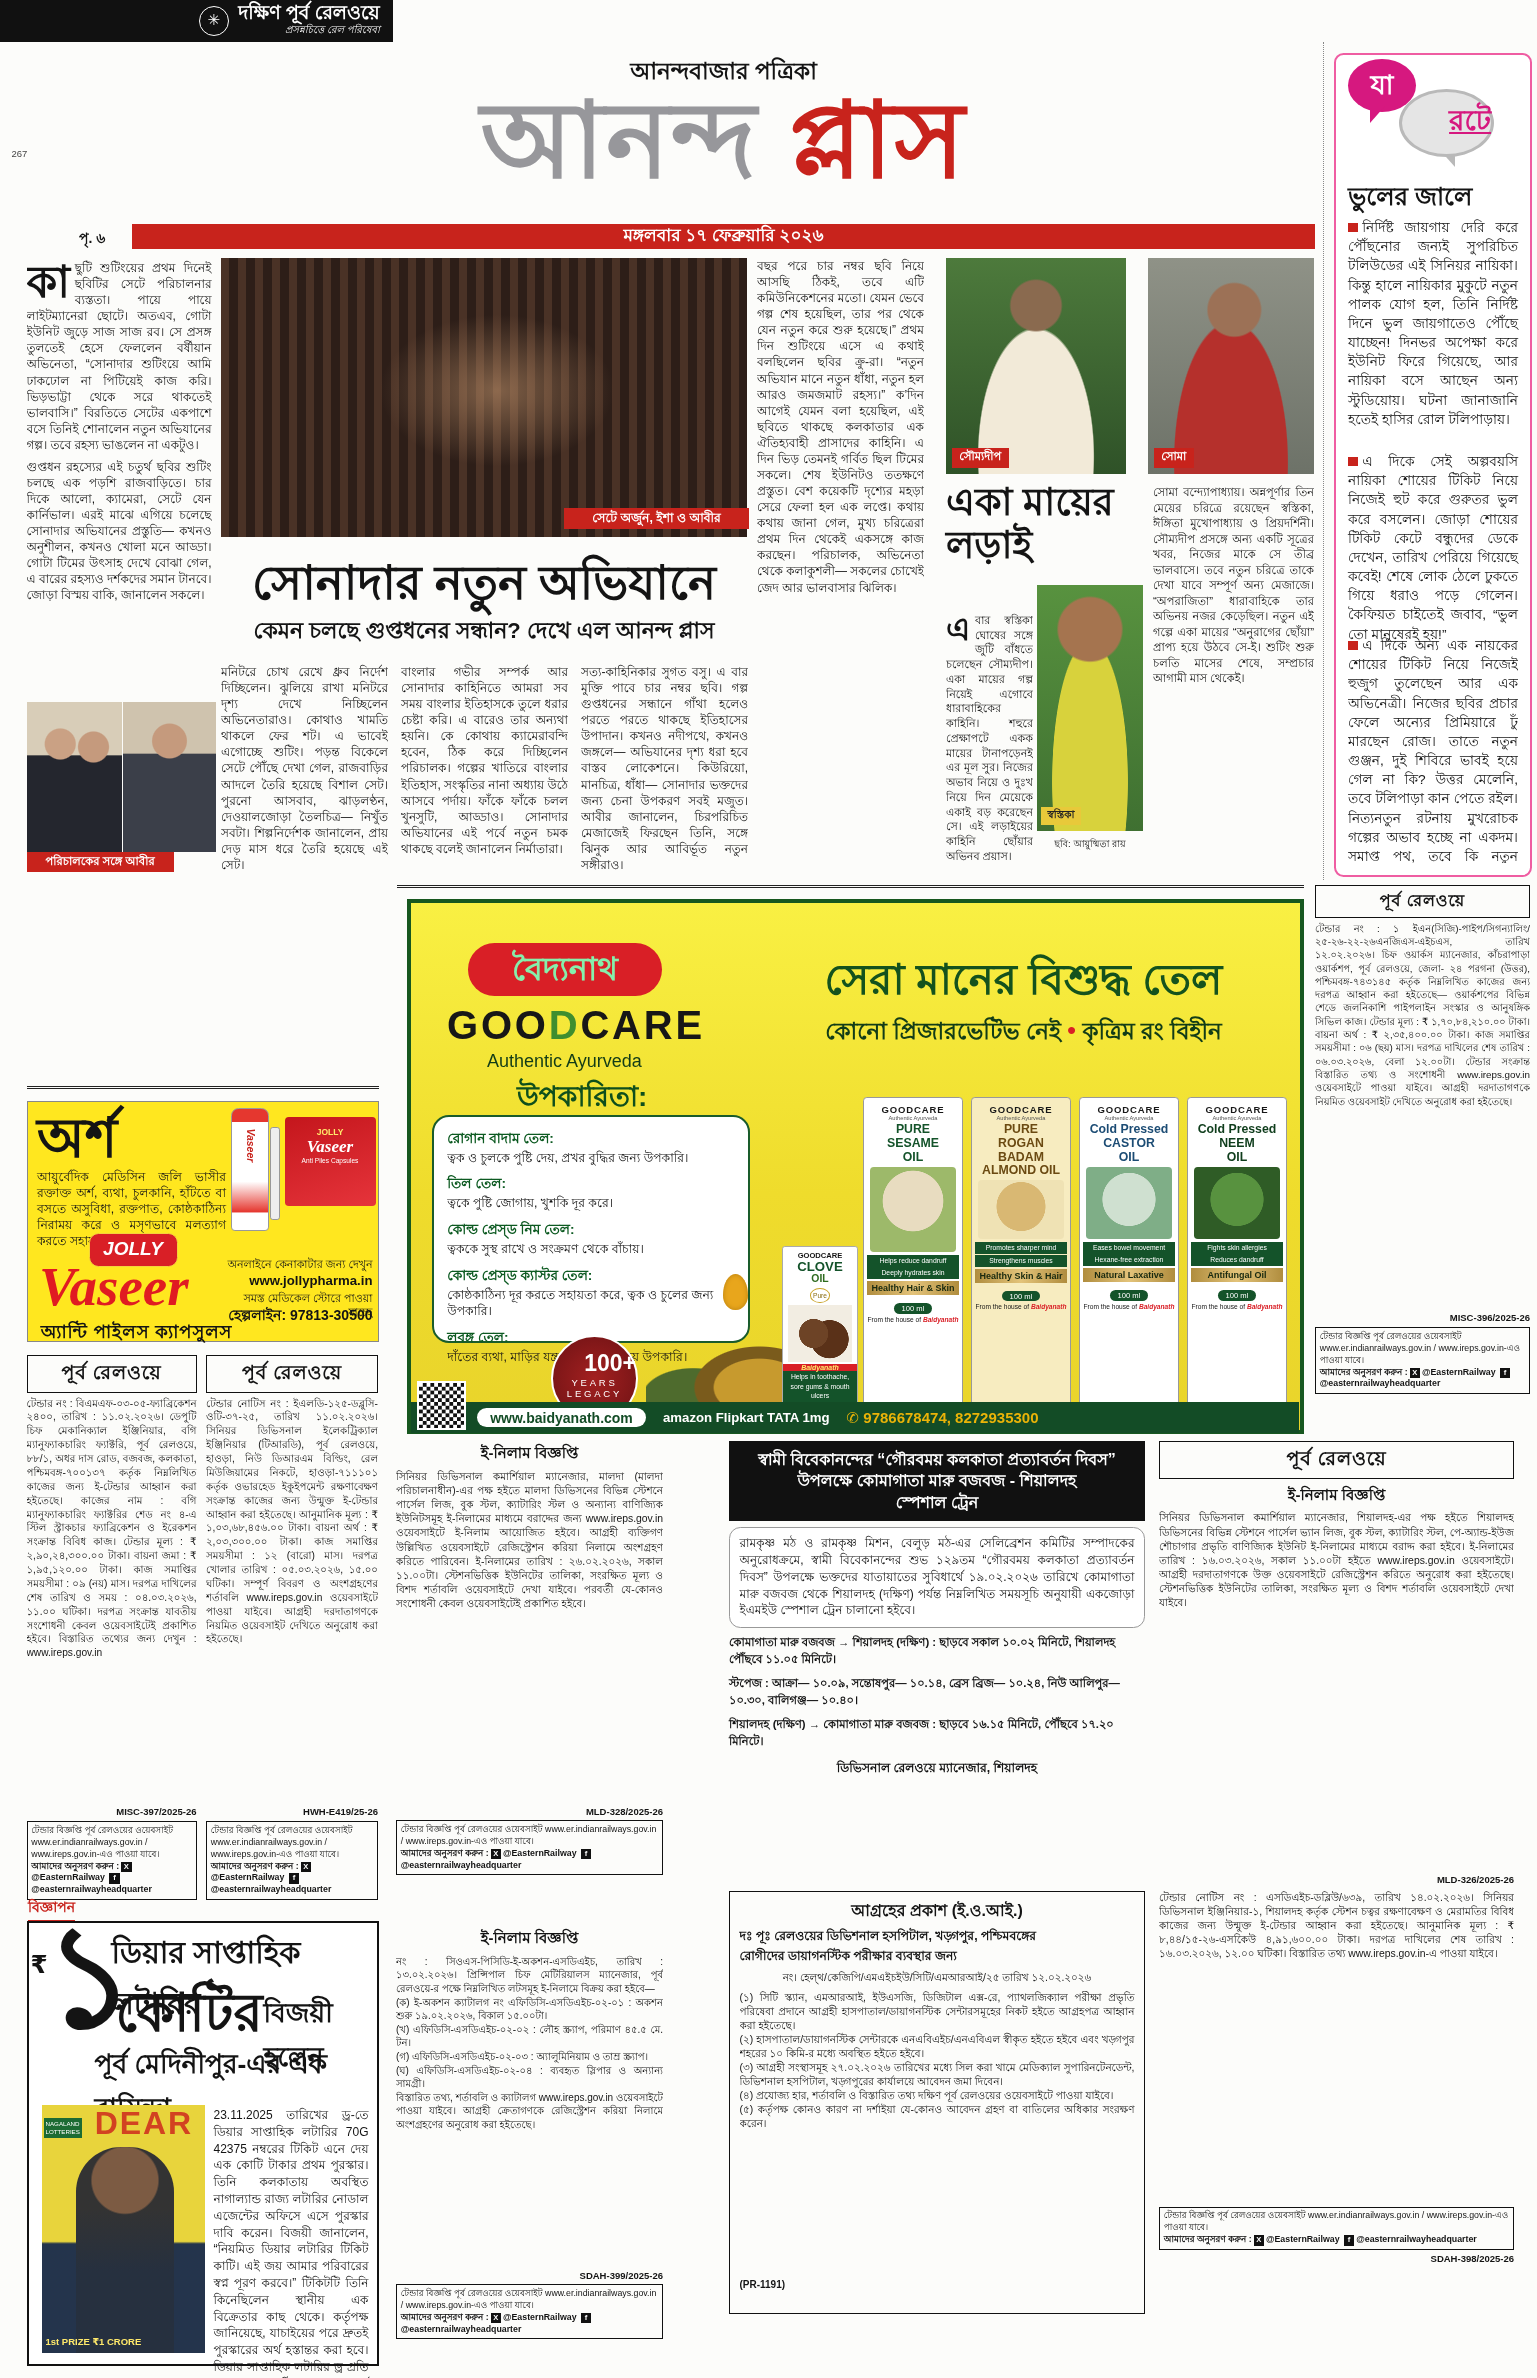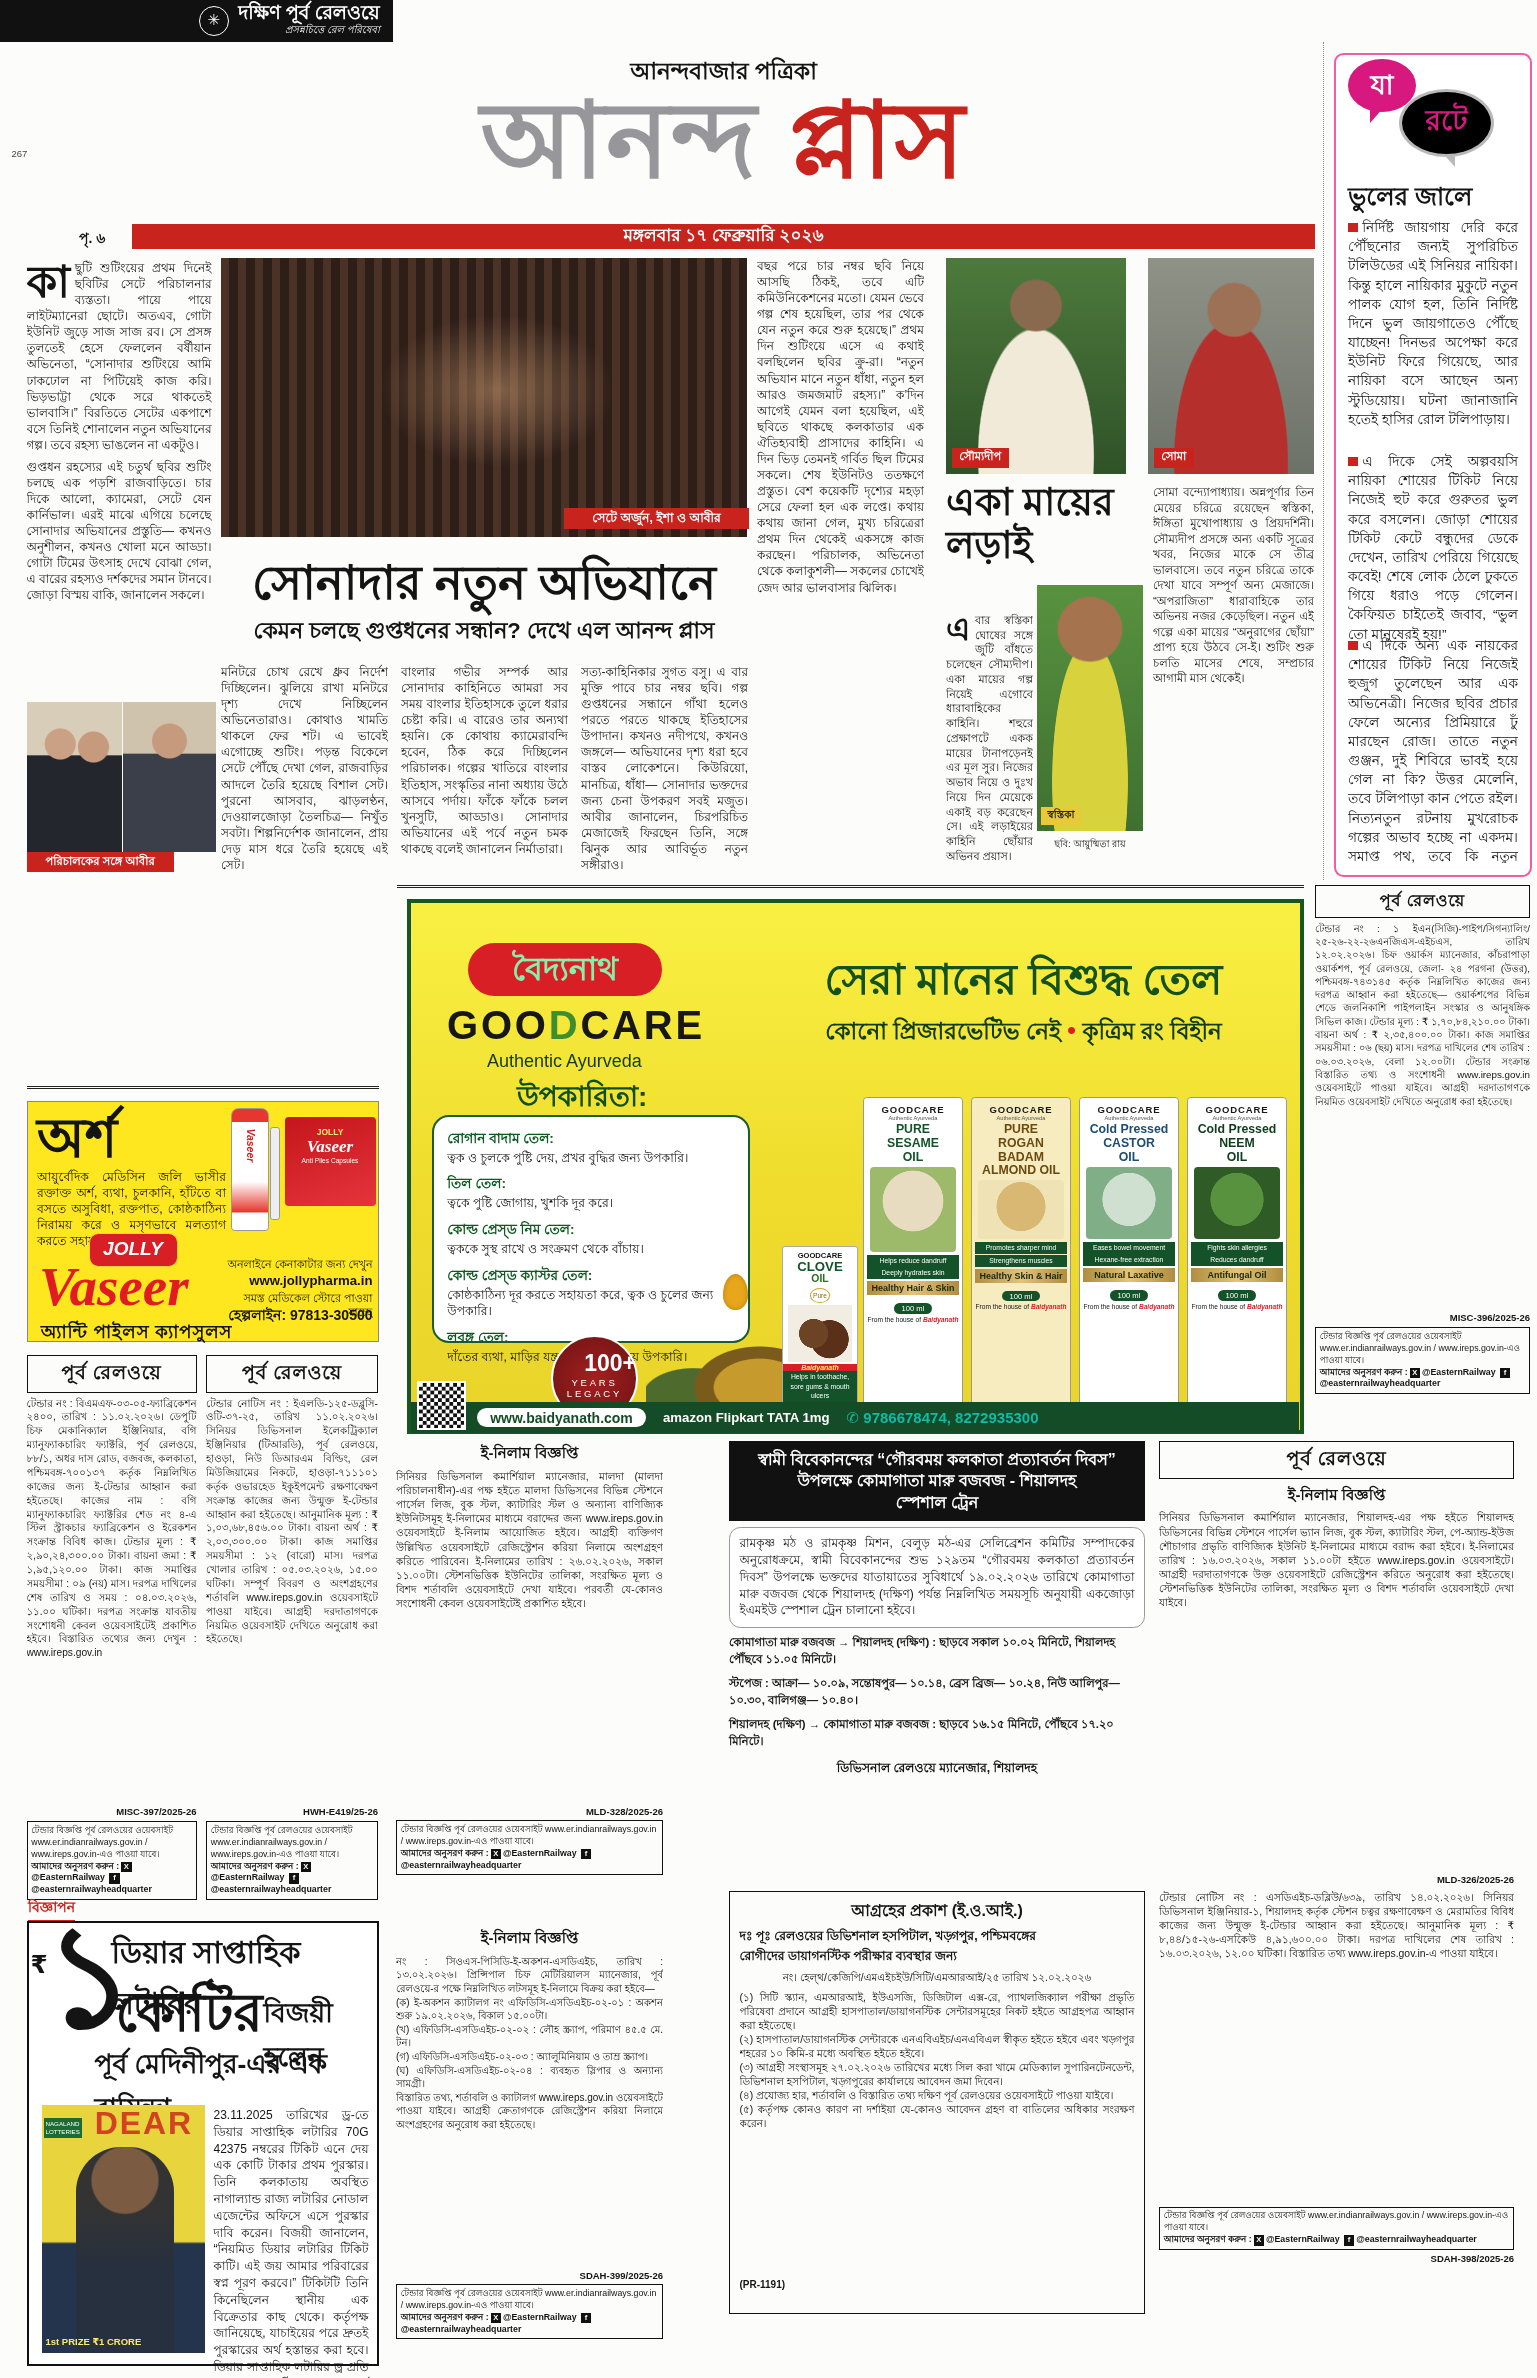--- a/index.html
+++ b/index.html
@@ -32,22 +32,22 @@
   #subhead{left:221px;top:613px;width:526px;font-size:22px;font-weight:bold;text-align:center;}
   
   .label-red{position:absolute;left:5.7px;bottom:5.7px;background:#c8231c;color:#fff;font-size:11.4px;font-weight:bold;padding:0.9px 7.6px;}
   #mother-head{left:946px;top:481px;width:203px;font-size:38px;line-height:1.12;font-weight:bold;}
   
   #gossip-dots{left:1323px;top:42px;height:838px;border-left:1.9px dotted #888;}
   #gossip-box{left:1334px;top:53px;width:194px;height:820px;border:2.8px solid #ef5da2;border-radius:9.5px;background:#fff;}
   .bub1{left:1348px;top:59px;width:68px;height:53px;background:#d6187f;border-radius:50%;
         color:#fff;font-size:26.5px;font-weight:bold;text-align:center;line-height:53px;z-index:3;}
   .bub1tail{left:1370px;top:106px;width:0;height:0;border-left:15px solid #d6187f;border-bottom:17px solid transparent;z-index:3;}
-  .bub2{left:1399px;top:89px;width:89px;height:62px;background:#000000;border:3.8px solid #b9b9b9;border-radius:50%;
-        color:#d6187f;font-size:28px;font-weight:bold;text-align:center;line-height:57px;z-index:2;}
+  .bub2{left:1399px;top:89px;width:89px;height:62px;background:#e5e5e5;border:3.8px solid #b9b9b9;border-radius:50%;
+        color:#d6187f;font-size:28px;font-weight:bold;text-align:right;line-height:57px;z-index:2;text-decoration:underline;}
   .bub2tail{left:1438px;top:148px;width:0;height:0;border-right:17px solid #b9b9b9;border-bottom:19px solid transparent;z-index:1;}
   #gossip-title{left:1348px;top:178px;font-size:24.6px;font-weight:bold;}
   .gpara{width:170px;font-size:13.7px;line-height:1.4;text-align:justify;}
   .sq{display:inline-block;width:9.5px;height:9.5px;background:#c8231c;margin-right:4.7px;}
   
   .rule-dbl{border-top:3.8px double #222;}
   
   #bn-ad{left:407px;top:899px;width:897px;height:535px;border:4.7px solid #17571f;box-sizing:border-box;
          background:linear-gradient(180deg,#f9f043 0%,#efdc2c 55%,#e9d42b 100%);}
   #bn-ad .logo-pill{left:57px;top:40px;width:194px;height:53px;background:#d91f26;border-radius:28px;
@@ -96,21 +96,21 @@
   #clove-box .cb{font-size:7.6px;font-weight:bold;margin-top:3.8px;}
   #clove-box .cn{font-size:13.2px;font-weight:bold;color:#14532a;line-height:1;}
   #clove-box .co{font-size:10.4px;font-weight:bold;color:#2e6b1f;}
   #clove-box .pure{display:inline-block;border:0.9px solid #c9a227;border-radius:50%;font-size:6.6px;padding:2.8px 1.9px;color:#8a6d14;}
   #clove-box .cimg{height:57px;margin:1.9px 4.7px;background:radial-gradient(circle at 40% 50%,#6d4326 0 30%,transparent 31%),radial-gradient(circle at 65% 60%,#5a3118 0 35%,#f2ede2 36%);}
   #clove-box .bd{background:#d91f26;color:#ffe96b;font-size:7px;font-style:italic;font-weight:bold;}
   #clove-box .strip{background:#14532a;color:#fff;font-size:6.8px;line-height:1.35;padding:1.9px;}
   #bn-bar{left:0px;top:499px;width:888px;height:31px;background:#134c26;display:flex;align-items:center;gap:17px;padding-left:66px;box-sizing:border-box;z-index:4;}
   #bn-bar .site{background:#fff;color:#134c26;font-weight:bold;font-size:14px;border-radius:13.2px;padding:1.9px 13.2px;}
   #bn-bar .mkt{color:#fff;font-size:13.2px;font-weight:bold;}
-  #bn-bar .ph{color:#14b8a6;font-size:15px;font-weight:bold;}
+  #bn-bar .ph{color:#eab308;font-size:15px;font-weight:bold;}
   
   #vaseer{left:26.5px;top:1101px;width:352px;height:241px;background:#ffe71f;border:0.9px solid #888;box-sizing:border-box;}
   #vaseer .arsh{left:9.5px;top:-5.7px;font-size:55px;font-weight:bold;}
   #vaseer .vbody{left:9.5px;top:68px;width:189px;font-size:12.3px;line-height:1.3;font-weight:500;text-align:justify;}
   #v-tube{left:203px;top:5.7px;width:36px;height:121px;border-radius:7.6px 7.6px 3.8px 3.8px;
      background:linear-gradient(180deg,#e5372f 0 13.2px,#fff 13.2px 60%,#e5372f 85%,#fff 86%);border:0.9px solid #999;}
   #v-tube span{display:block;transform:rotate(90deg) translateX(32px);color:#c8231c;font-size:10.4px;font-weight:bold;font-style:italic;}
   #v-appl{left:242px;top:24.6px;width:8.5px;height:91px;background:#eee;border:0.9px solid #999;border-radius:2.8px;}
   #v-box{left:257px;top:15px;width:91px;height:89px;background:linear-gradient(160deg,#c4161c,#e6343b);border-radius:3.8px;color:#fff;text-align:center;}
   #v-box .j{font-size:8.5px;font-weight:bold;color:#ffe96b;margin-top:9.5px;}

